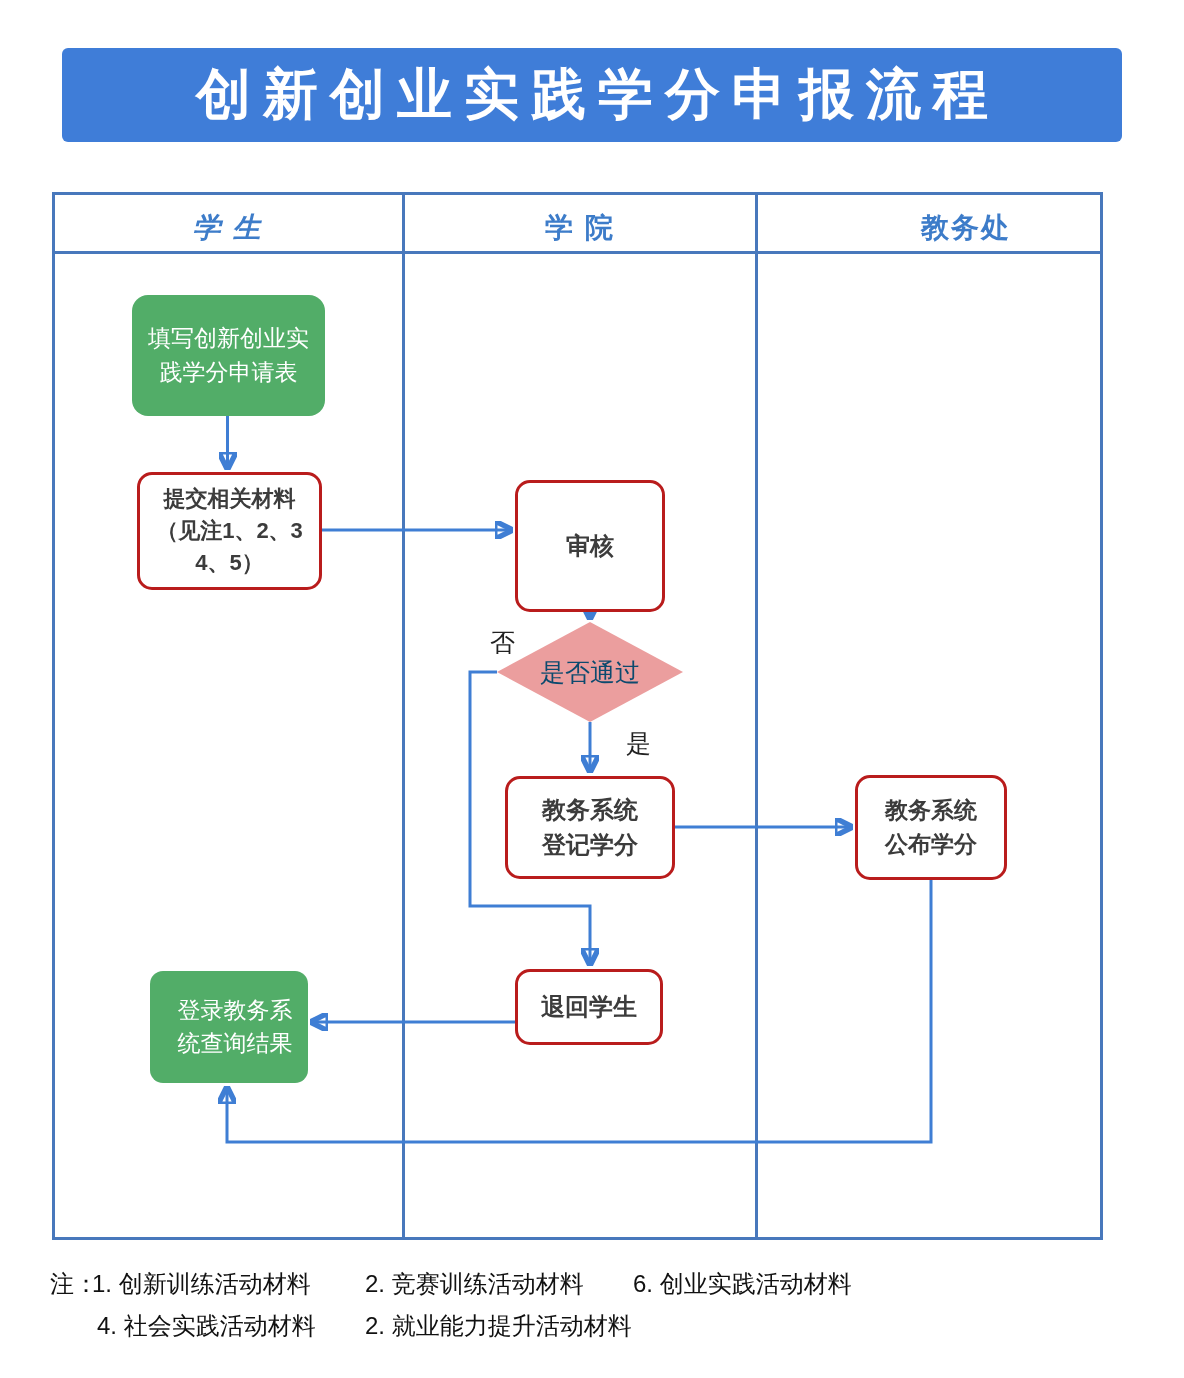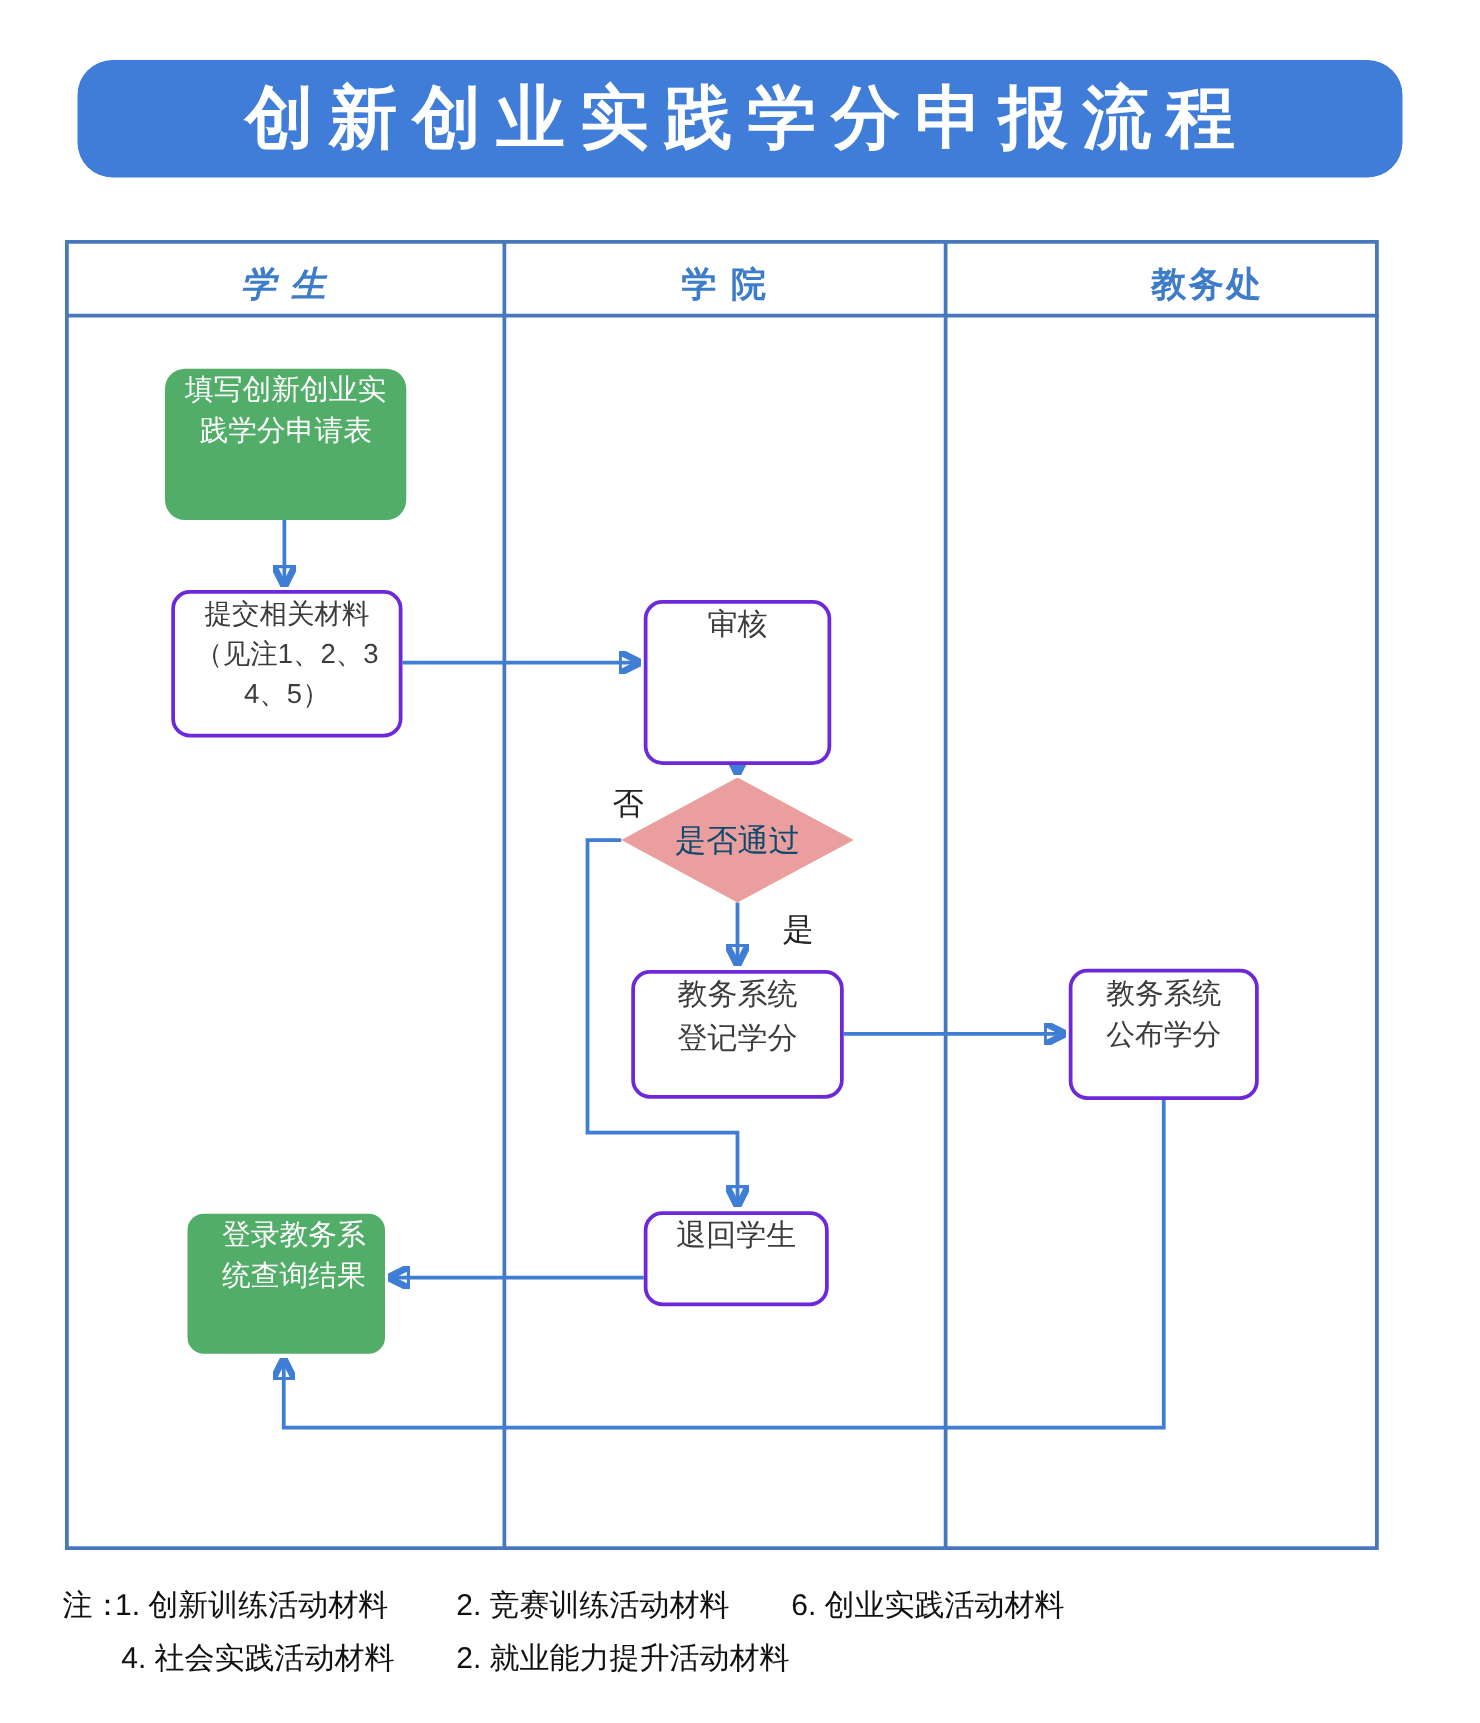--- a/index.html
+++ b/index.html
@@ -6,21 +6,21 @@
   body {
     width: 1184px; height: 1378px; position: relative;
     font-family: "Liberation Sans", "DejaVu Sans", sans-serif;
     color: #3a3a3a;
   }
   .abs { position: absolute; box-sizing: border-box; }
 
   
   .banner {
     left: 62px; top: 48px; width: 1060px; height: 94px;
-    background: #3f7dd8; border-radius: 28px;
+    background: #3f7dd8; border-radius: 6px;
     display: flex; align-items: center; justify-content: center;
   }
   .banner-title {
     color: #ffffff; font-size: 55px; font-weight: bold;
     font-family: "Liberation Serif", "DejaVu Serif", serif;
     letter-spacing: 12px; text-indent: 12px; white-space: nowrap;
   }
 
   
   .lane-table {
@@ -34,30 +34,30 @@
   .lane-label {
     top: 204px; height: 48px; display: flex; align-items: center; justify-content: center;
     color: #3d7cc9; font-size: 28px; font-weight: bold; letter-spacing: 2px;
   }
   .lane-label-1 { left: 52px;  width: 351px; font-style: italic; }
   .lane-label-2 { left: 405px; width: 350px; }
   .lane-label-3 { left: 746px; width: 376px; margin-left: 32px; }
 
   
   .node {
-    display: flex; align-items: flex-start; justify-content: center;
+    display: flex; align-items: center; justify-content: center;
     text-align: center; white-space: pre-line; line-height: 1.45;
   }
   .node-green {
     background: #52ad68; color: #ffffff; border-radius: 16px;
     font-size: 23px;
   }
   .node-outline {
-    background: #ffffff; border: 3px solid #6d28d9; border-radius: 15px;
-    color: #3c3c3c; font-size: 23px;
+    background: #ffffff; border: 3px solid #b91c1c; border-radius: 15px;
+    color: #3c3c3c; font-size: 23px; font-weight: bold;
   }
   .n-fill-form      { left: 132px; top: 295px;  width: 193px; height: 121px; }
   .n-submit         { left: 137px; top: 472px;  width: 185px; height: 118px; font-size: 22px; }
   .n-review         { left: 515px; top: 480px;  width: 150px; height: 132px; font-size: 24px; }
   .n-register       { left: 505px; top: 776px;  width: 170px; height: 103px; font-size: 24px; }
   .n-publish        { left: 855px; top: 775px;  width: 152px; height: 105px; }
   .n-return         { left: 515px; top: 969px;  width: 148px; height: 76px; font-size: 24px; }
   .n-query          { left: 150px; top: 971px;  width: 158px; height: 112px; border-radius: 13px; padding-left: 12px; }
 
   .diamond {

